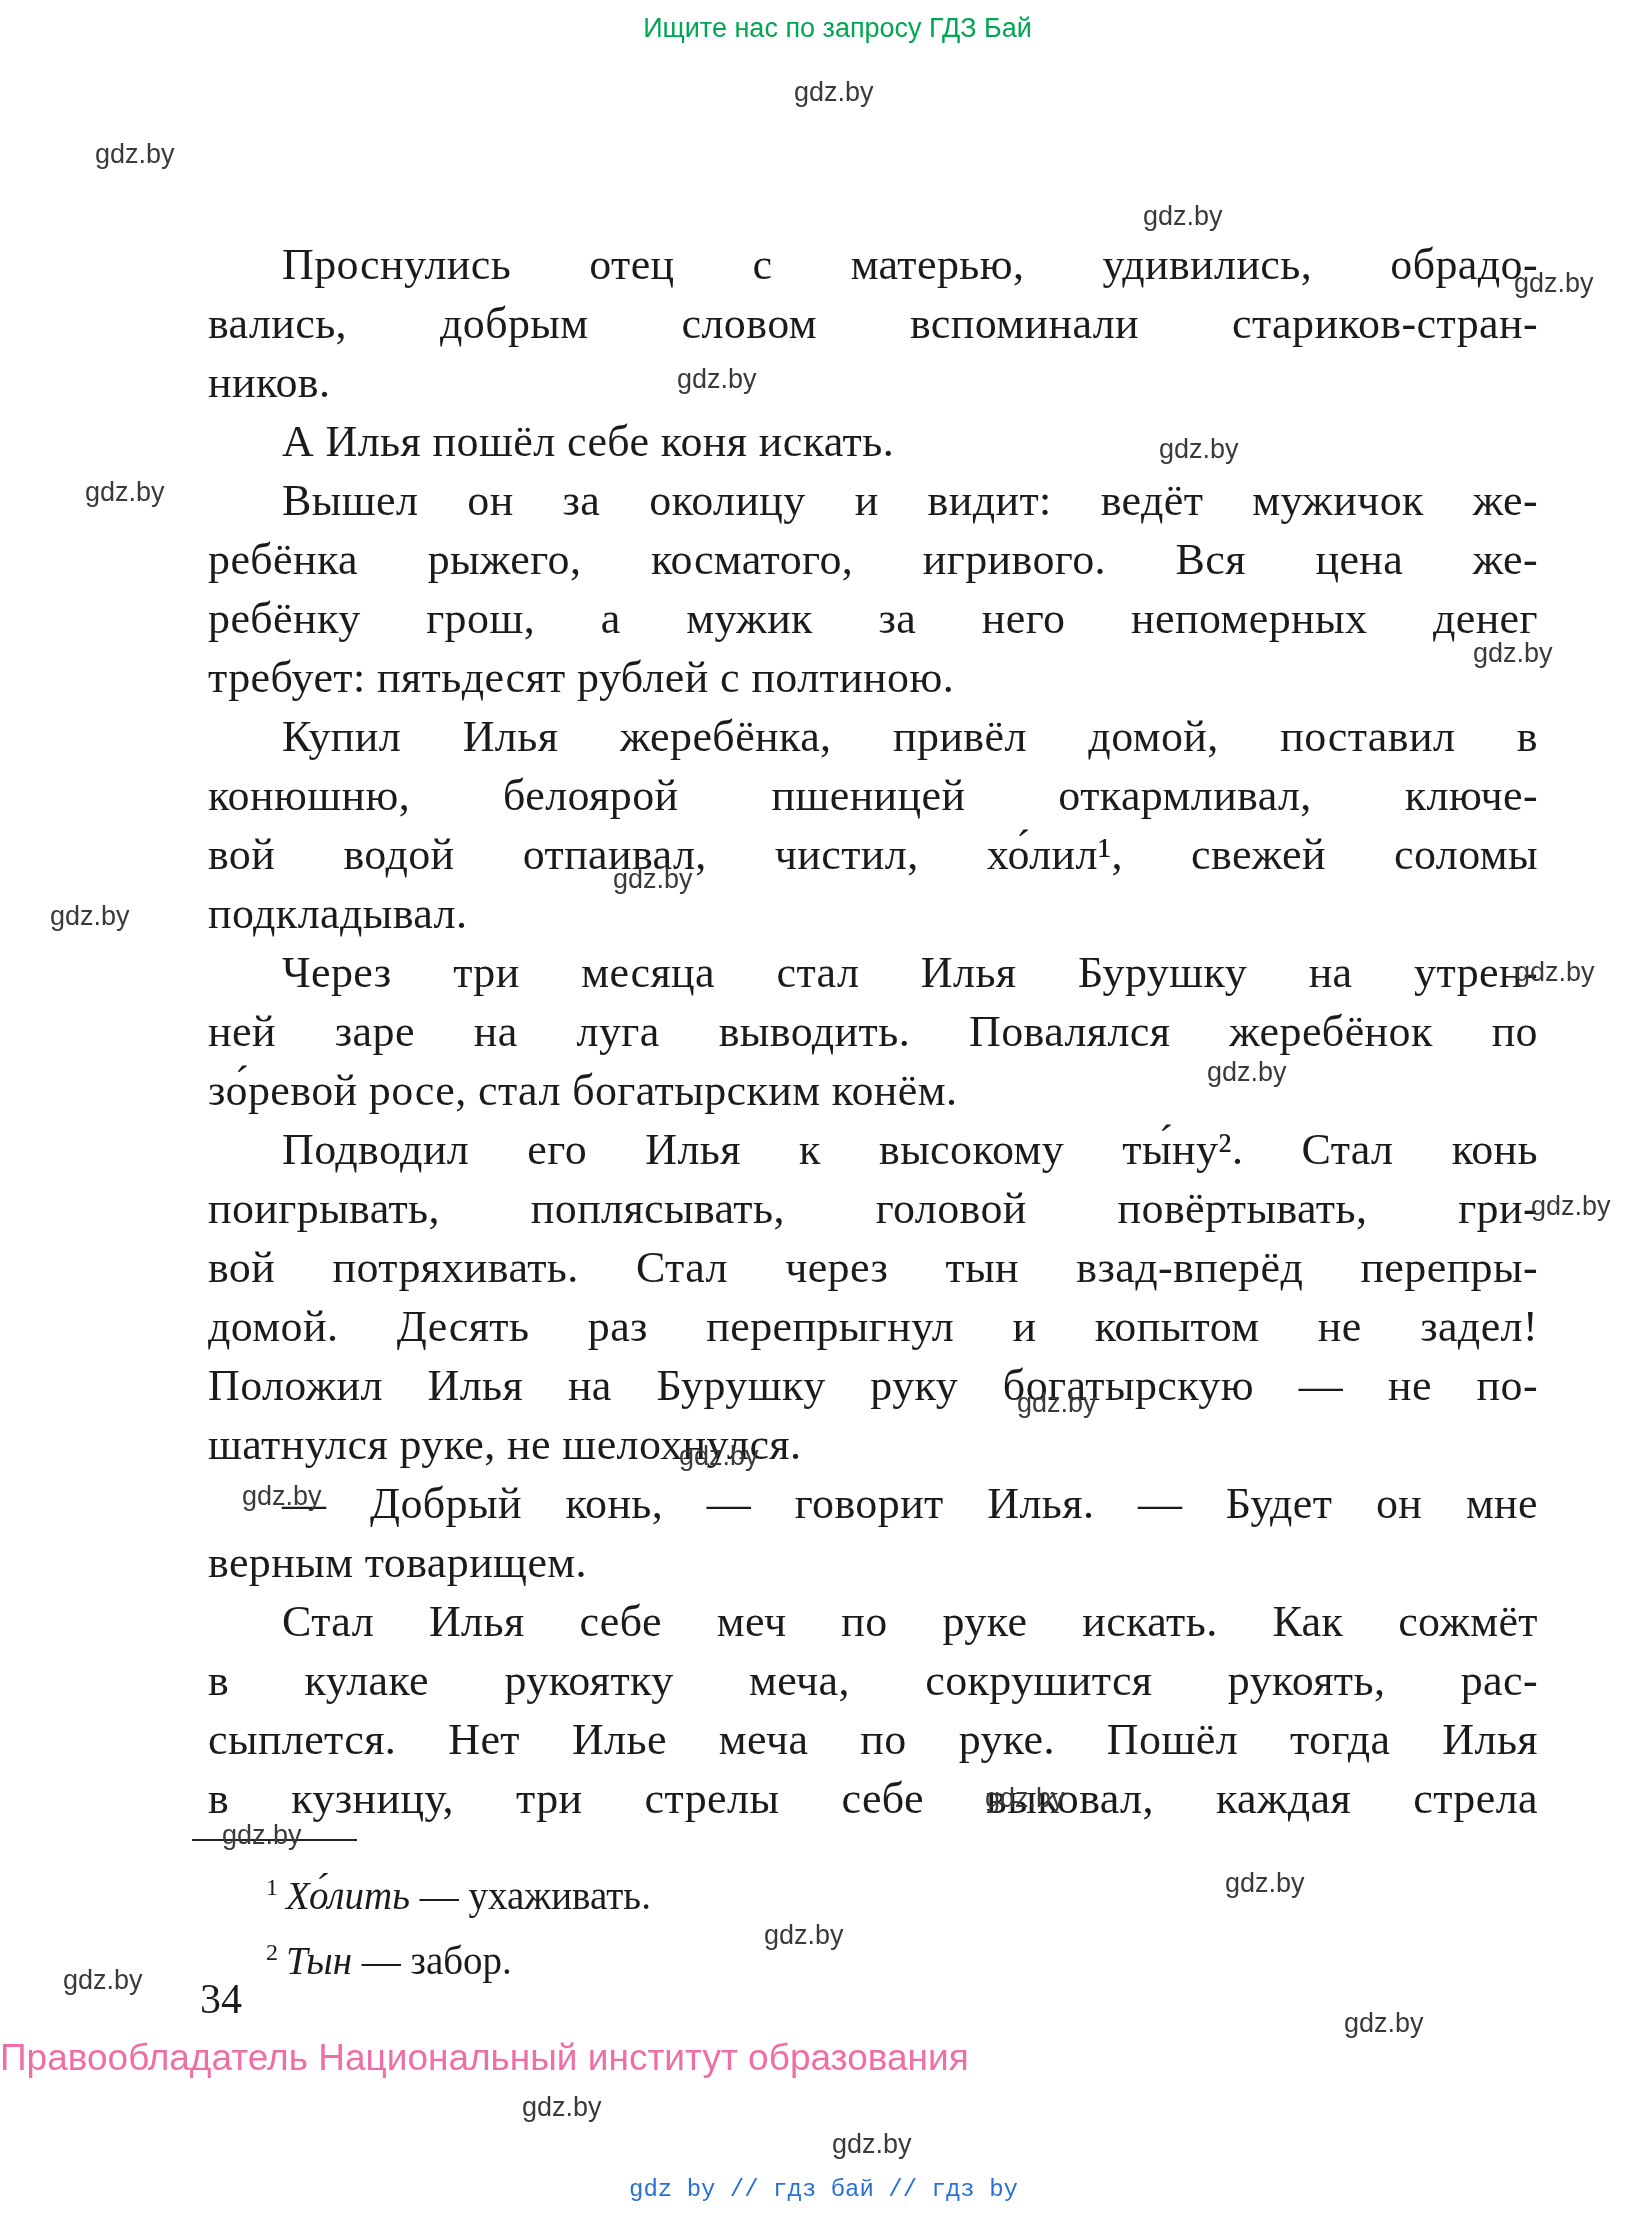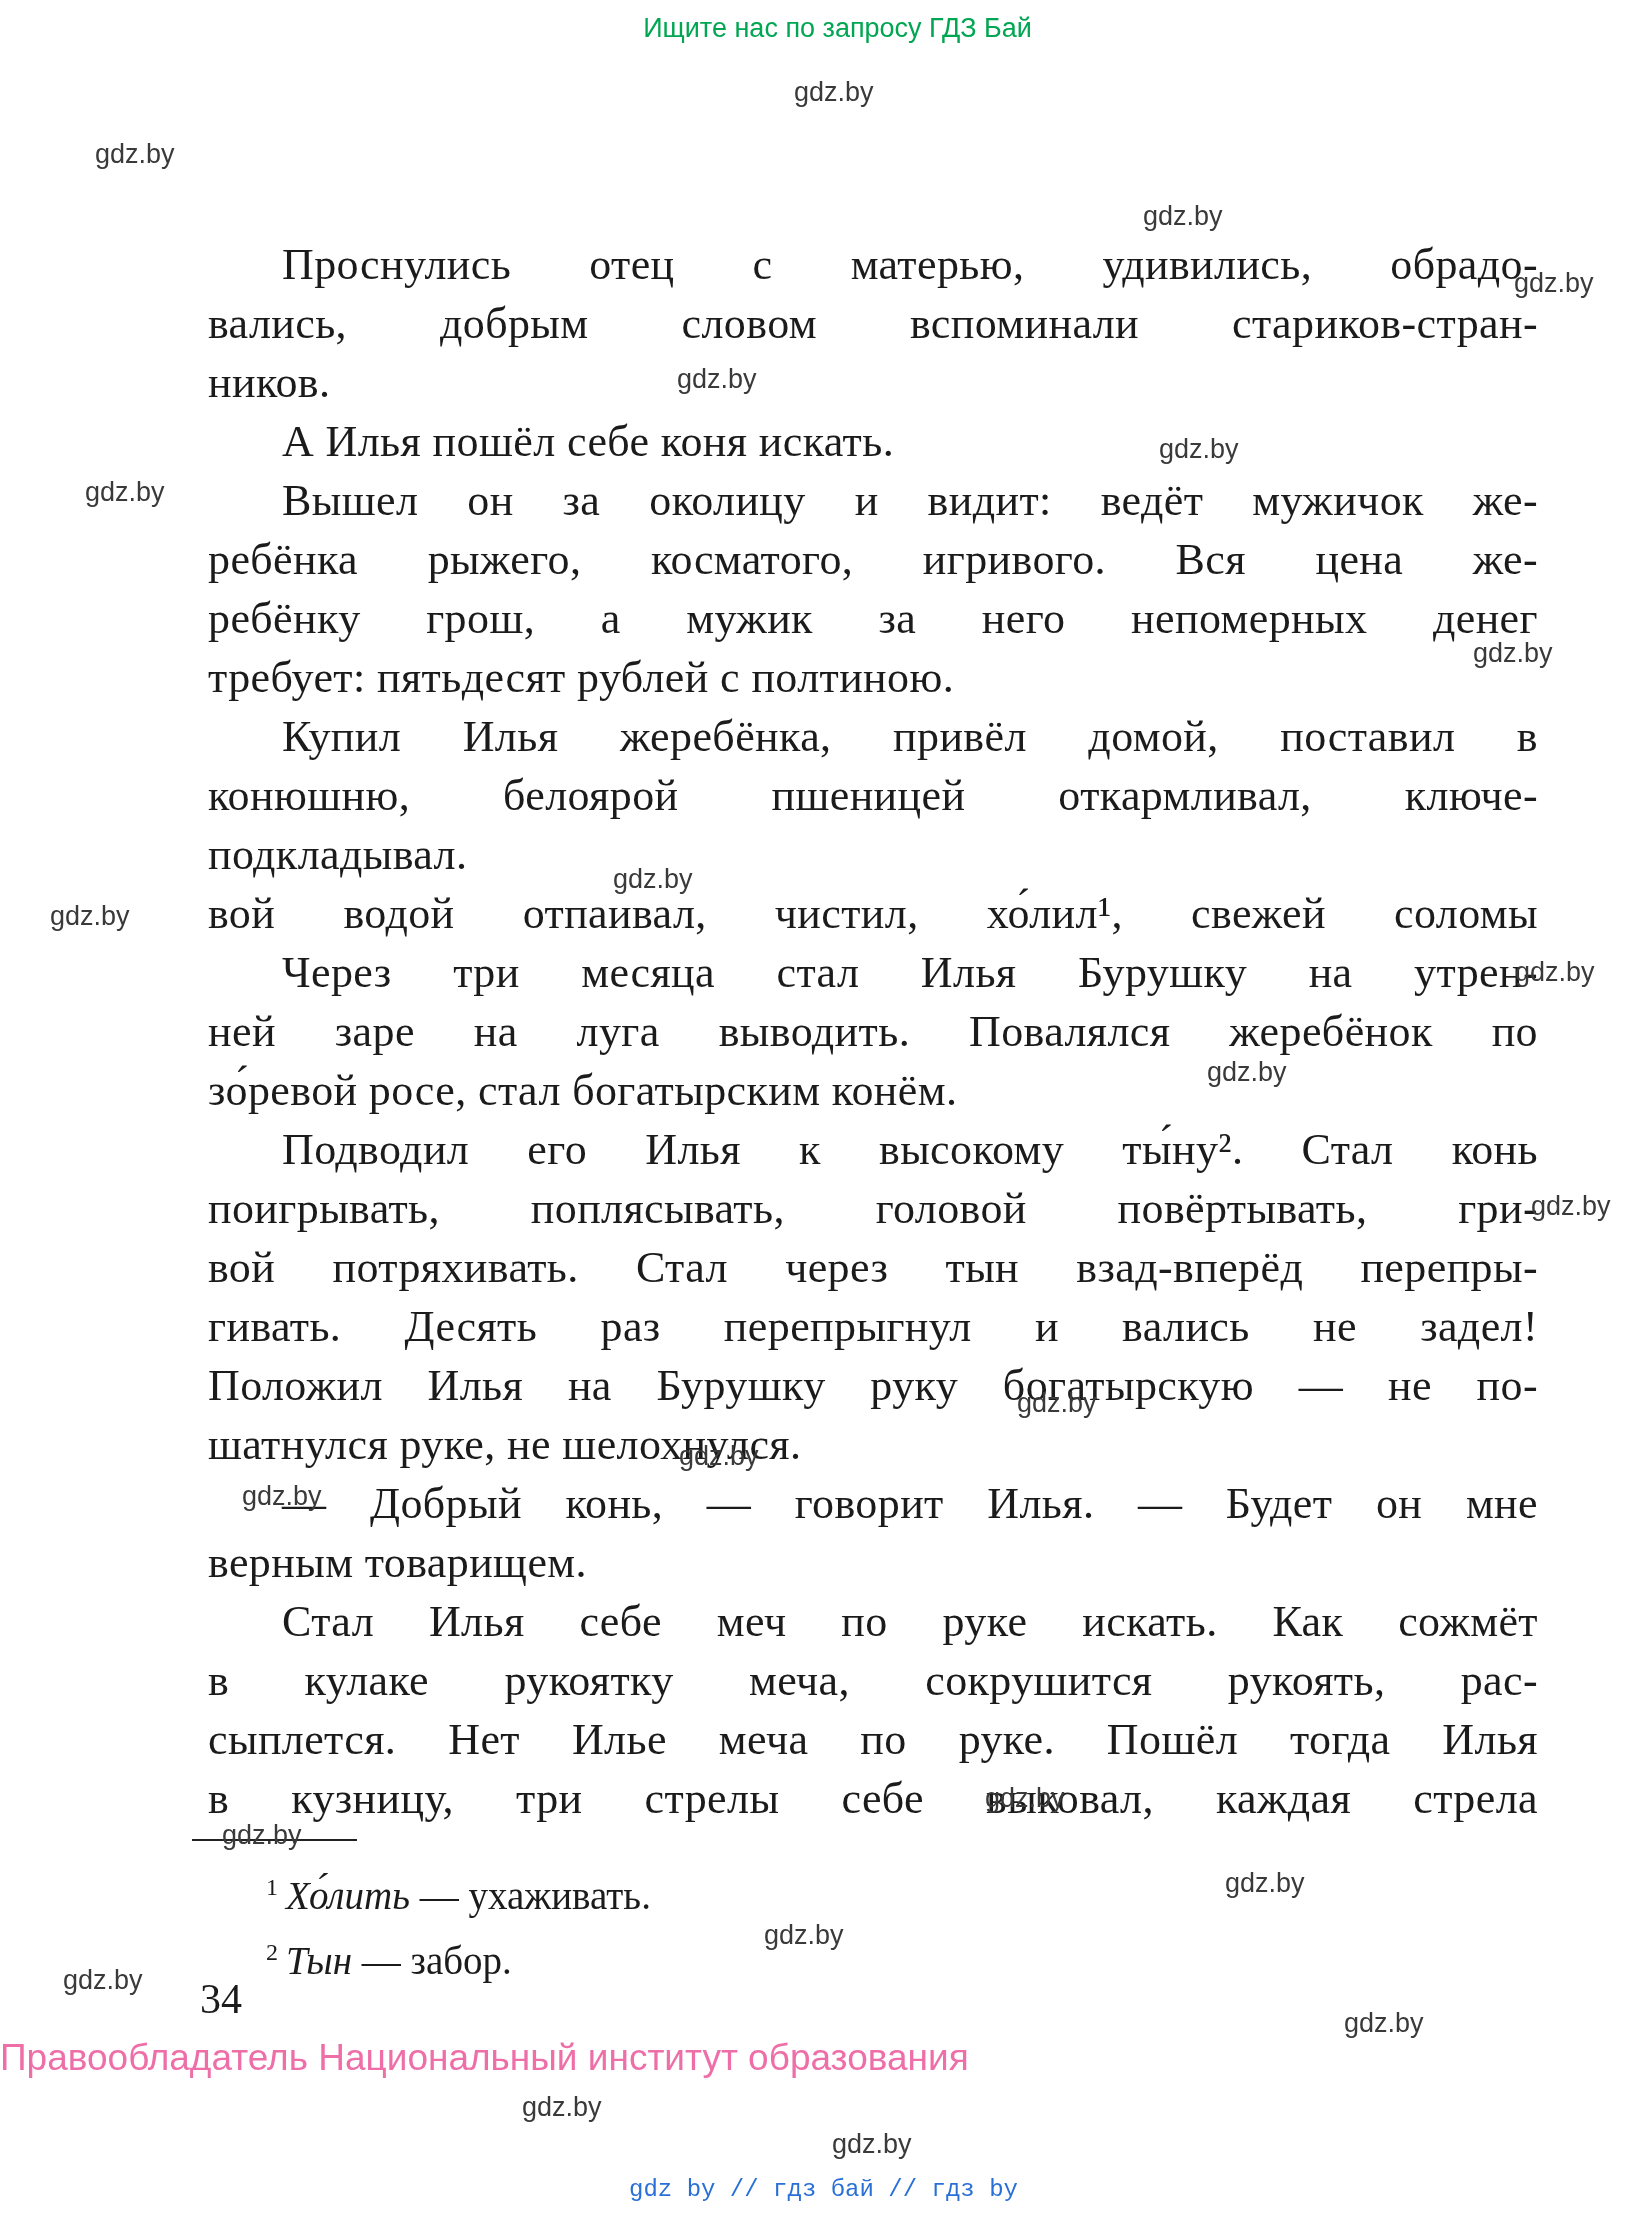--- a/index.html
+++ b/index.html
@@ -111,33 +111,33 @@
       </div>
       <div class="paragraph">
         <div class="line first">Вышел он за околицу и видит: ведёт мужичок же-</div>
         <div class="line">ребёнка рыжего, косматого, игривого. Вся цена же-</div>
         <div class="line">ребёнку грош, а мужик за него непомерных денег</div>
         <div class="line last">требует: пятьдесят рублей с полтиною.</div>
       </div>
       <div class="paragraph">
         <div class="line first">Купил Илья жеребёнка, привёл домой, поставил в</div>
         <div class="line">конюшню, белоярой пшеницей откармливал, ключе-</div>
+        <div class="line">вой водой отпаивал, чистил, хо́лил¹, свежей соломы</div>
         <div class="line last">подкладывал.</div>
-        <div class="line">вой водой отпаивал, чистил, хо́лил¹, свежей соломы</div>
       </div>
       <div class="paragraph">
         <div class="line first">Через три месяца стал Илья Бурушку на утрен-</div>
         <div class="line">ней заре на луга выводить. Повалялся жеребёнок по</div>
         <div class="line last">зо́ревой росе, стал богатырским конём.</div>
       </div>
       <div class="paragraph">
         <div class="line first">Подводил его Илья к высокому ты́ну². Стал конь</div>
         <div class="line">поигрывать, поплясывать, головой повёртывать, гри-</div>
         <div class="line">вой потряхивать. Стал через тын взад-вперёд перепры-</div>
-        <div class="line">гивать. Десять раз перепрыгнул и вались не задел!</div>
+        <div class="line">домой. Десять раз перепрыгнул и копытом не задел!</div>
         <div class="line">Положил Илья на Бурушку руку богатырскую — не по-</div>
         <div class="line last">шатнулся руке, не шелохнулся.</div>
       </div>
       <div class="paragraph">
         <div class="line first">— Добрый конь, — говорит Илья. — Будет он мне</div>
         <div class="line last">верным товарищем.</div>
       </div>
       <div class="paragraph">
         <div class="line first">Стал Илья себе меч по руке искать. Как сожмёт</div>
         <div class="line">в кулаке рукоятку меча, сокрушится рукоять, рас-</div>

